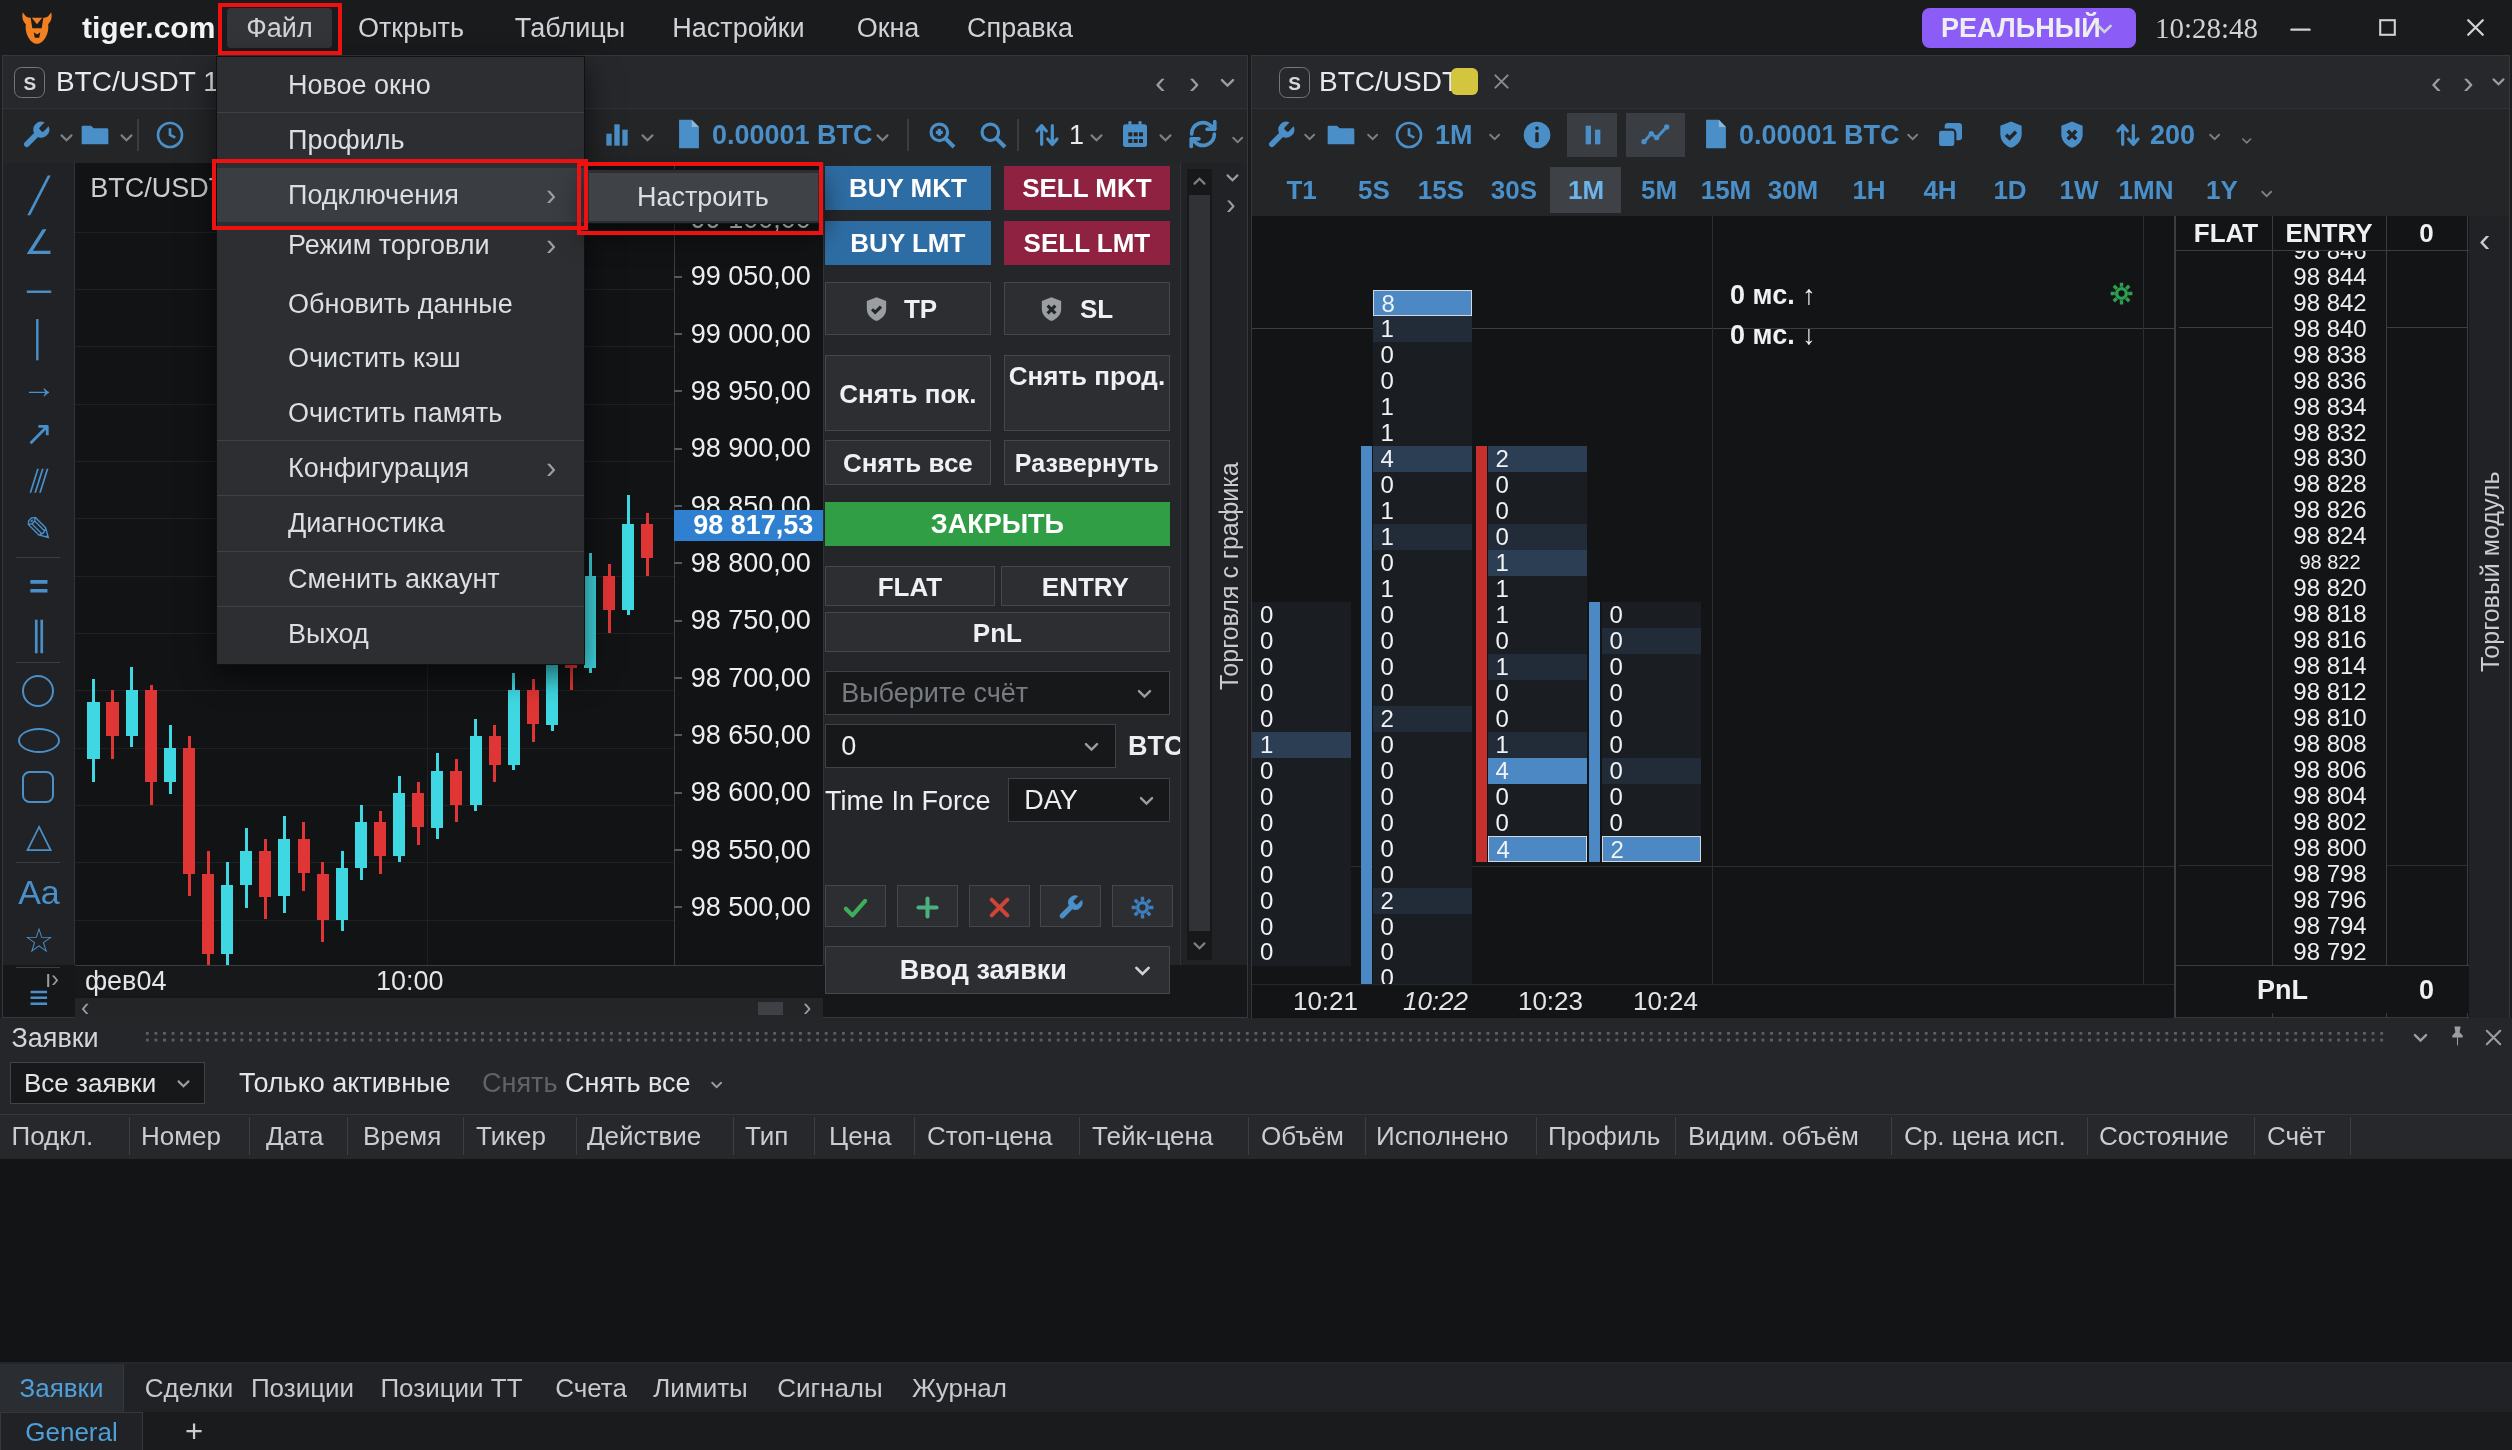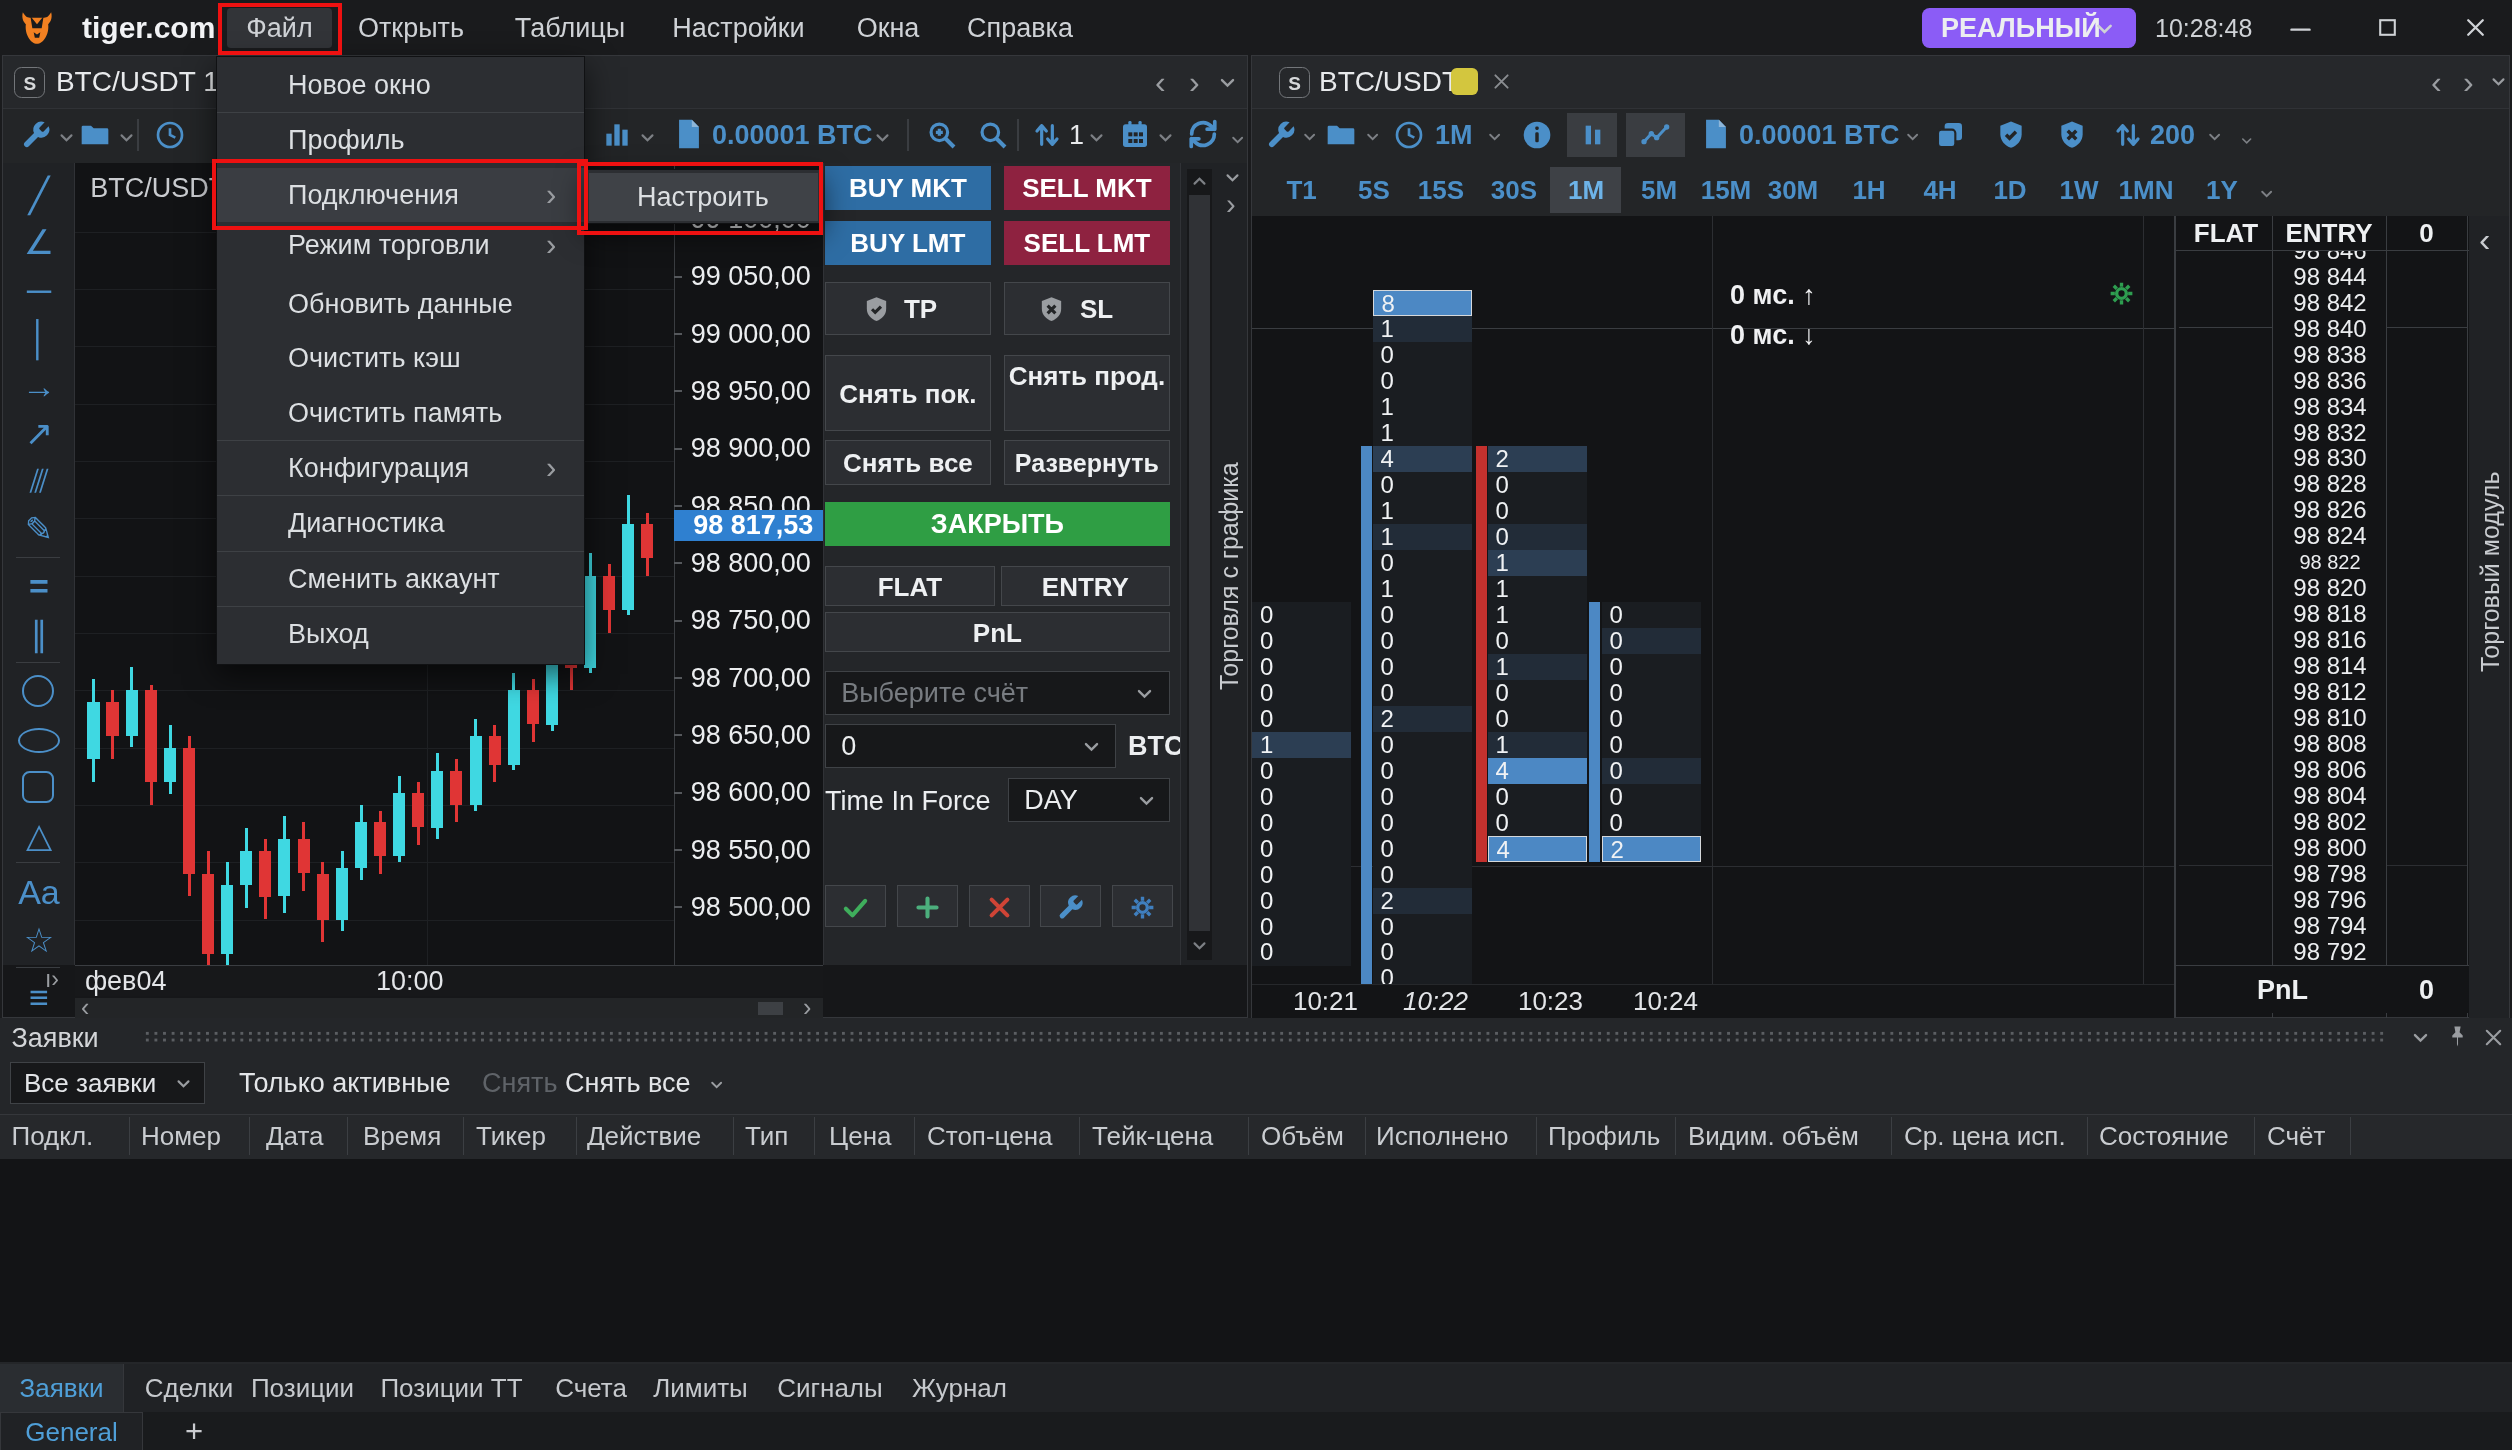--- a/index.html
+++ b/index.html
@@ -34,21 +34,21 @@
       <div class="abs ctr" style="left: 846px; top: 7.6px; width: 84px; height: 40px; line-height: 40px; font-size: 27px; color: rgb(207, 210, 214);">Окна</div>
       <div class="abs ctr" style="left: 959px; top: 7.6px; width: 122px; height: 40px; line-height: 40px; font-size: 27px; color: rgb(207, 210, 214);">Справка</div>
       <div class="abs " style="left: 1922px; top: 7.6px; width: 214px; height: 40px; background: #8b5cf6; border-radius: 7.6px;">
         <div class="abs " style="left: 19px; top: 0px; height: 40px; line-height: 40px; font-size: 27px; color: rgb(236, 238, 240); font-weight: bold;">РЕАЛЬНЫЙ</div>
         <div class="abs " style="left: 172px; top: 10.5px; width: 21px; height: 21px; color: rgb(207, 210, 214);">
           <svg viewBox="0 0 24 24" fill="none" stroke="currentColor" stroke-width="3" stroke-linecap="round">
             <path d="M5 9l7 7 7-7"></path>
           </svg>
         </div>
       </div>
-      <div class="abs " style="left: 2155px; top: 7.6px; height: 40px; line-height: 40px; font-size: 25px; color: rgb(207, 210, 214);">10:28:48</div>
+      <div class="abs " style="left: 2155px; top: 7.6px; height: 40px; line-height: 40px; font-size: 29px; color: rgb(207, 210, 214); font-family: Liberation Serif, serif;">10:28:48</div>
       <div class="abs " style="left: 2287px; top: 15.3px; width: 27px; height: 27px; color: rgb(207, 210, 214);">
         <svg viewBox="0 0 24 24" stroke="currentColor" stroke-width="2.2" stroke-linecap="round">
           <path d="M4 13h16"></path>
         </svg>
       </div>
       <div class="abs " style="left: 2375px; top: 15.3px; width: 25px; height: 25px; color: rgb(207, 210, 214);">
         <svg viewBox="0 0 24 24" fill="none" stroke="currentColor" stroke-width="2">
           <rect x="5" y="5" width="14" height="14"></rect>
         </svg>
       </div>
@@ -402,20 +402,28 @@
         </div>
       </div>
       <div class="abs ctr" style="left: 1109px; top: 829px; width: 61px; height: 42px; line-height: 42px; font-size: 26px; color: rgb(238, 240, 242); background: rgb(44, 46, 50); font-weight: bold; border: 1px solid rgb(68, 71, 75);">
         <div class="abs " style="left: 15.3px; top: 6.7px; width: 29px; height: 29px; color: rgb(63, 127, 191);">
           <svg viewBox="0 0 24 24" fill="none" stroke="currentColor" stroke-width="2.8">
             <circle cx="12" cy="12" r="4"></circle>
             <path d="M21 12h-3.5M12 21v-3.5M3 12h3.5M12 3v3.5M18.4 18.4l-2.5-2.5M5.6 18.4l2.5-2.5M18.4 5.6l-2.5 2.5M5.6 5.6l2.5 2.5"></path>
           </svg>
         </div>
       </div>
+      <div class="abs ctr" style="left: 822px; top: 890px; width: 345px; height: 48px; line-height: 48px; font-size: 26px; color: rgb(238, 240, 242); background: rgb(44, 46, 50); font-weight: bold; border: 1px solid rgb(68, 71, 75);">
+        <div class="abs ctr" style="left: 0px; top: 0px; width: 315px; height: 46px; line-height: 46px; font-size: 27px; color: rgb(238, 240, 242); font-weight: bold;">Ввод заявки</div>
+        <div class="abs " style="left: 306px; top: 13.4px; width: 21px; height: 21px; color: rgb(207, 210, 214);">
+          <svg viewBox="0 0 24 24" fill="none" stroke="currentColor" stroke-width="3" stroke-linecap="round">
+            <path d="M5 9l7 7 7-7"></path>
+          </svg>
+        </div>
+      </div>
       <div class="abs " style="left: 1177px; top: 107px; width: 67px; height: 802px; background: rgb(32, 34, 37); border-left: 1px solid rgb(48, 50, 54);"></div>
       <div class="abs " style="left: 1221px; top: 113px; width: 17px; height: 17px; color: rgb(154, 157, 161);">
         <svg viewBox="0 0 24 24" fill="none" stroke="currentColor" stroke-width="3" stroke-linecap="round">
           <path d="M5 9l7 7 7-7"></path>
         </svg>
       </div>
       <div class="abs " style="left: 1223px; top: 134px; height: 29px; line-height: 29px; font-size: 29px; color: rgb(154, 157, 161);">›</div>
       <div class="abs " style="left: 1184px; top: 113px; width: 25px; height: 791px; background: rgb(23, 24, 26);"></div>
       <div class="abs " style="left: 1188px; top: 117px; width: 17px; height: 17px; color: rgb(125, 128, 133);">
         <svg viewBox="0 0 24 24" fill="none" stroke="currentColor" stroke-width="3" stroke-linecap="round">

